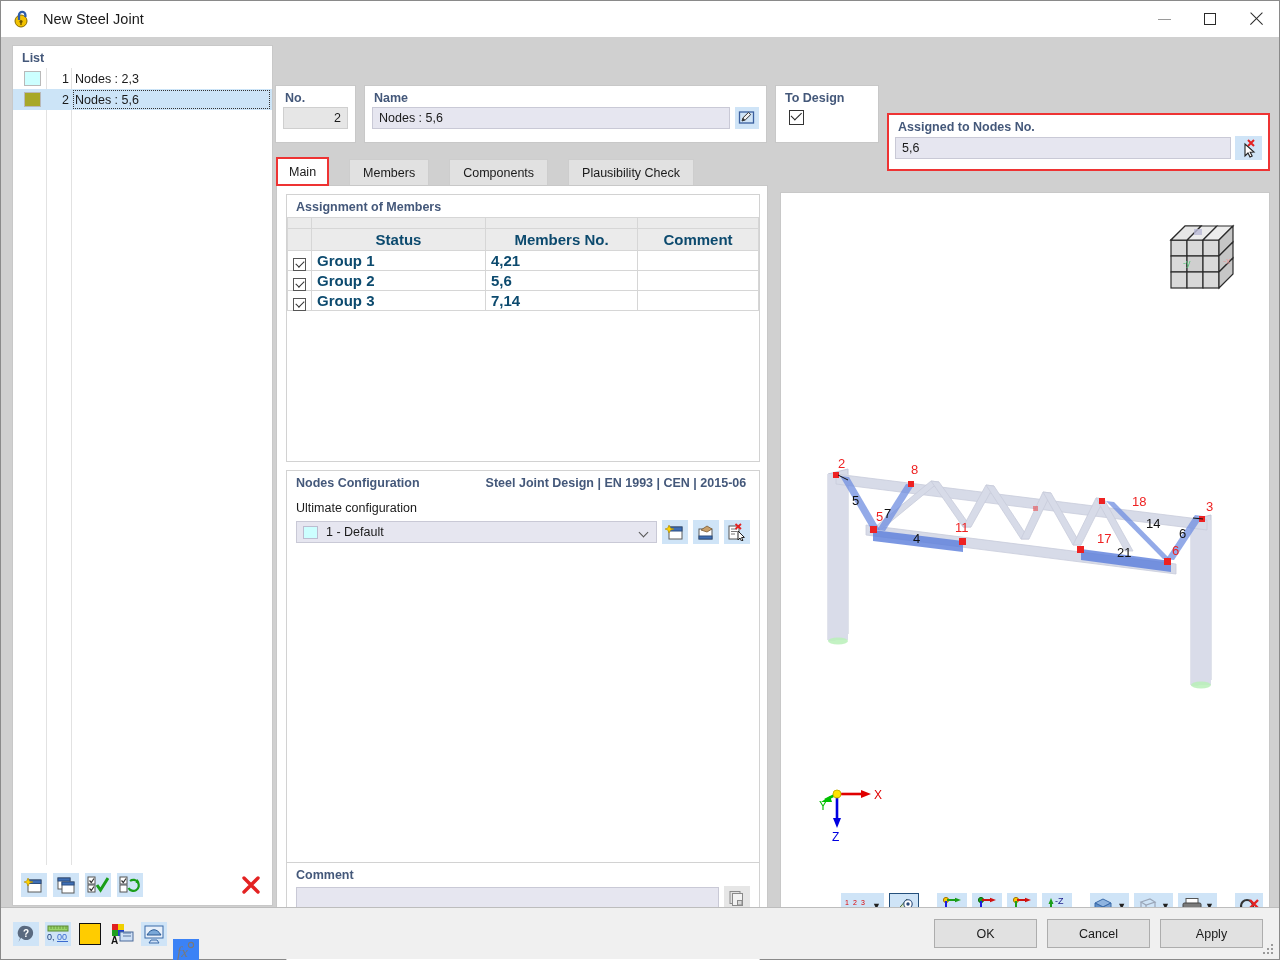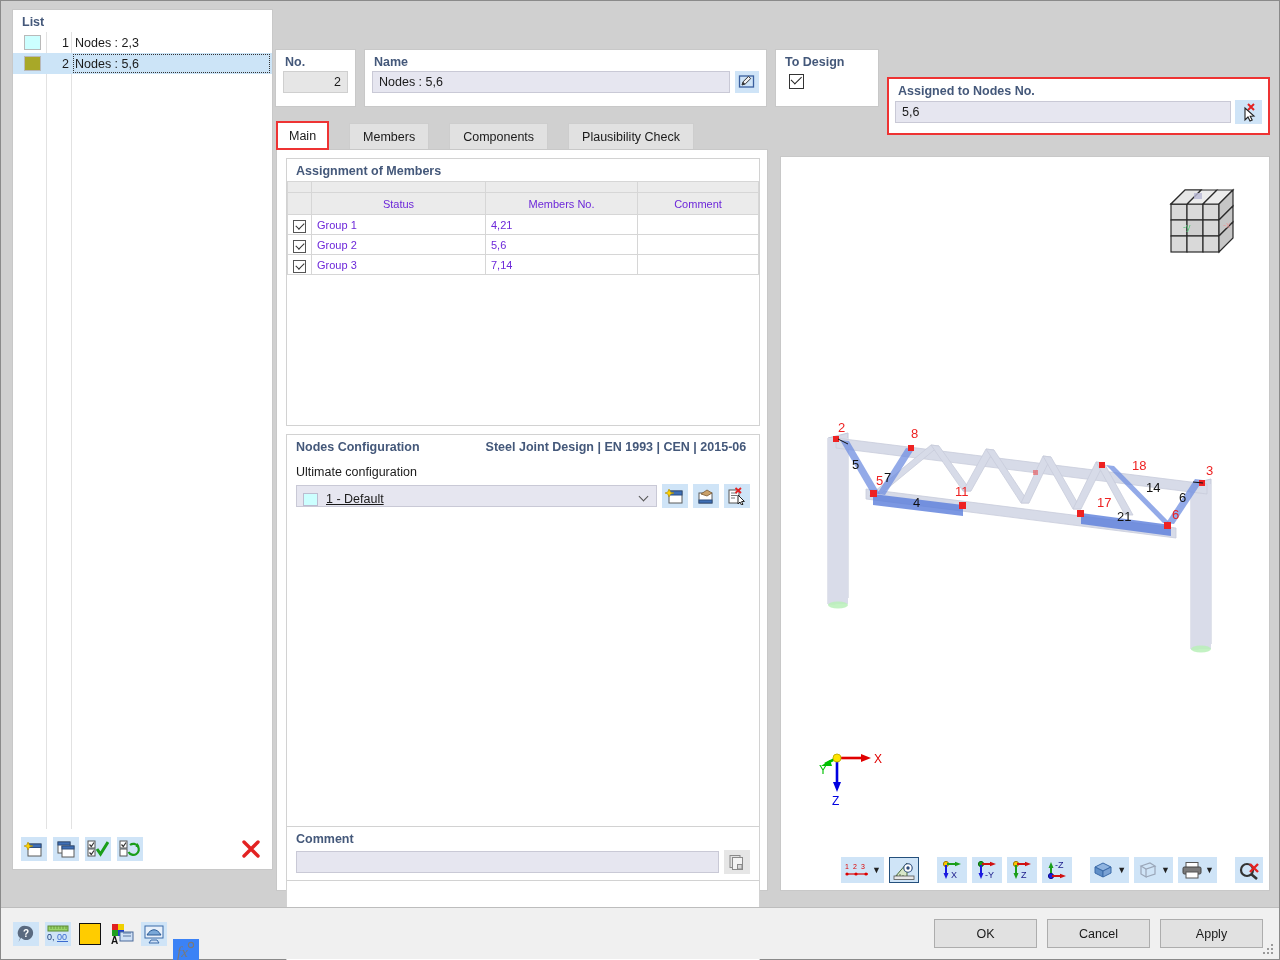--- a/index.html
+++ b/index.html
@@ -149,42 +149,41 @@
   .inner-box {
     position: absolute; background: #ffffff; border: 1px solid #d2d2d2;
   }
   #box-assign { left: 9px; top: 8px; width: 474px; height: 268px; }
   #box-cfg    { left: 9px; top: 284px; width: 474px; height: 528px; }
   #box-cmt    { left: 9px; top: 676px; width: 474px; height: 55px; }
 
   
   table.grid { border-collapse: collapse; width: 100%; table-layout: fixed; }
   table.grid td, table.grid th {
-    border: 1px solid #d6d6d6; font-weight: normal; font-size: 11px;
-    height: 20px; padding: 0 5px; color: #6d28d9;
+    border: 1px solid #d6d6d6; font-weight: bold; font-size: 15px;
+    height: 20px; padding: 0 5px; color: #0c4a6e;
   }
   table.grid thead tr.top th { height: 11px; background: #ebebeb; padding:0; }
   table.grid thead tr.hdr th { background: #ebebeb; text-align: center; height: 22px; }
   table.grid tbody td { background: #ffffff; }
   td.cbcell { text-align: center; padding: 0; }
   .chk-sm { width: 13px; height: 13px; border: 1px solid #555; background: #fff;
             display: inline-flex; align-items:center; justify-content:center; position: relative; top: 1px;}
   .chk-sm .tick { width: 8px; height: 5px; border-left: 1.5px solid #333; border-bottom: 1.5px solid #333;
             transform: rotate(-45deg) translate(1px,-1px); }
 
   .cfg-hdr { display:flex; align-items:center; padding: 5px 9px 2px 9px; }
   .cfg-hdr .l { color:#44587a; font-weight:bold; font-size:12.5px; }
   .cfg-hdr .r { color:#44587a; font-weight:bold; font-size:12.5px; margin-left: 66px; }
 
   .select-row { display: flex; align-items: center; gap: 5px; padding: 0 9px; }
   .select {
     flex: 1; height: 22px; background: #e6e6f0; border: 1px solid #c9c9d6;
-    display: flex; align-items: flex-end; padding: 0 6px; font-size: 12.5px;
+    display: flex; align-items: center; padding: 0 6px; font-size: 12.5px;
     position: relative;
-    text-decoration: underline;
   }
   .select .swatch { width: 15px; height: 13px; background: #ccffff; border: 1px solid #bcbcd0; margin-right: 8px; }
   .caret { position: absolute; right: 7px; top: 6px; width: 9px; height: 9px; }
   .caret:before {
     content:''; position:absolute; left:0; top:1px; width:6px; height:6px;
     border-right: 1.4px solid #555; border-bottom: 1.4px solid #555; transform: rotate(45deg);
   }
 
   
   #view3d { position: absolute; left: 0; top: 0; right: 0; bottom: 0; overflow: hidden; }
@@ -213,20 +212,42 @@
   }
   #grip { position: absolute; right: 4px; bottom: 3px; width: 12px; height: 12px; }
   #grip i { position:absolute; width:2px; height:2px; background:#9a9a9a; }
   svg { display: block; }
 </style>
 </head>
 <body>
 
 <div id="window">
 
+  <div id="titlebar">
+    <div id="app-icon">
+      <svg width="22" height="22" viewBox="0 0 22 22">
+        <path d="M4 13 a6 6 0 1 1 12 0 a6 6 0 1 1 -12 0 z" fill="#f2c200" stroke="#8a6d00" stroke-width="1"></path>
+        <path d="M8 12 l0 -5 a3.2 3.2 0 0 1 6.4 0 l0 2" fill="none" stroke="#2f5da8" stroke-width="2.3"></path>
+        <circle cx="10" cy="13.5" r="1.6" fill="#6d5400"></circle>
+        <path d="M10 14.5 l0 2.5" stroke="#6d5400" stroke-width="1.4"></path>
+      </svg>
+    </div>
+    <div id="title-text">New Steel Joint</div>
+    <div id="wbtns">
+      <div class="wbtn" id="wbtn-min">
+          <span class="glyph"></span>
+        </div>
+      <div class="wbtn" id="wbtn-max">
+          <span class="glyph"></span>
+        </div>
+      <div class="wbtn" id="wbtn-close">
+          <span class="glyph"></span>
+        </div>
+    </div>
+  </div>
 
   <div id="bodyarea">
 
     <div id="list-panel">
       <div class="section-title">List</div>
       <div id="list-rows">
         <div class="vline1"></div>
           <div class="vline2"></div>
 
         <div class="list-row">

